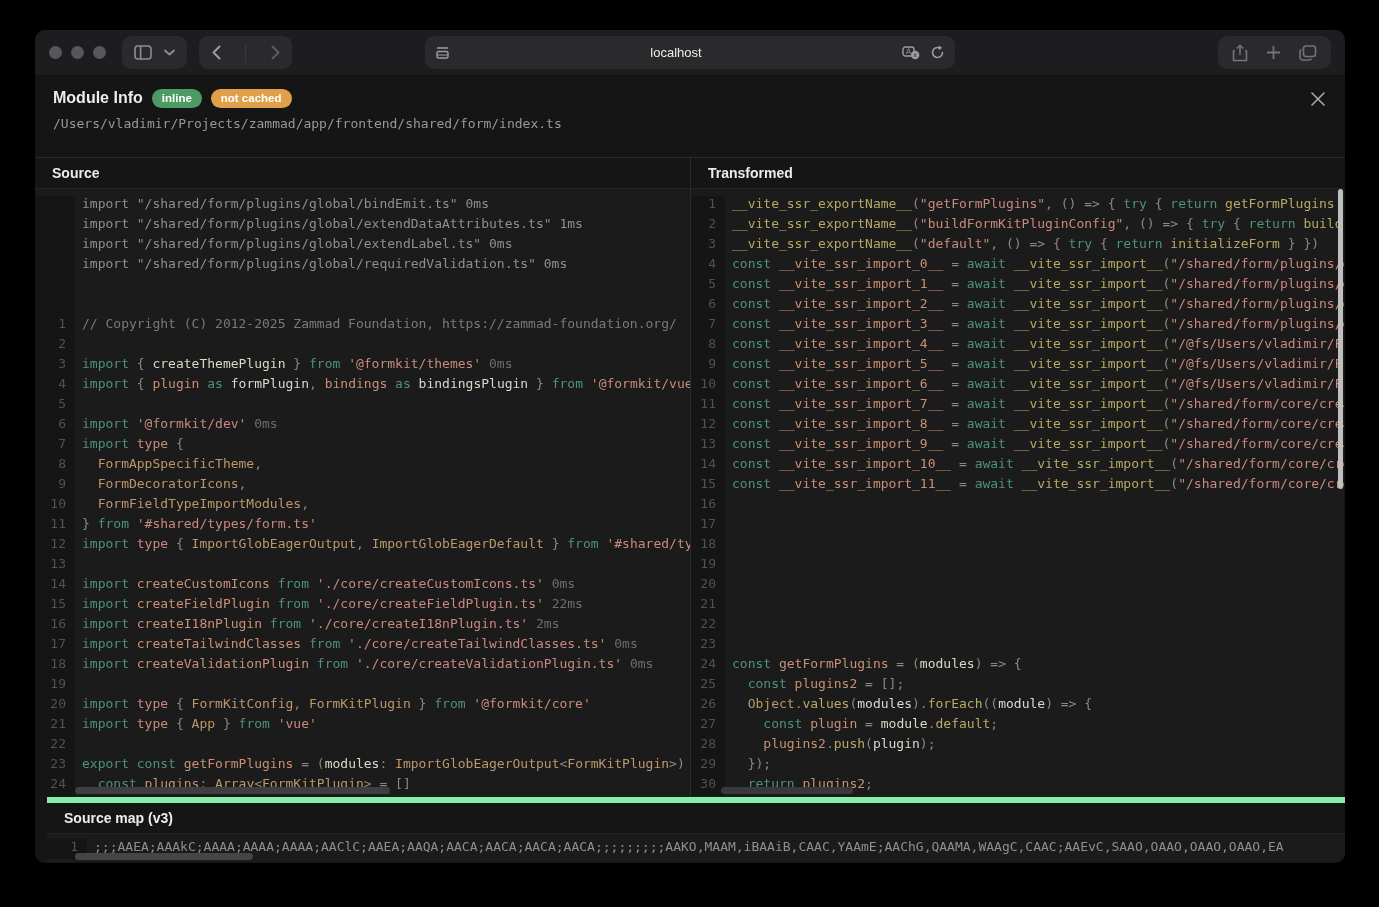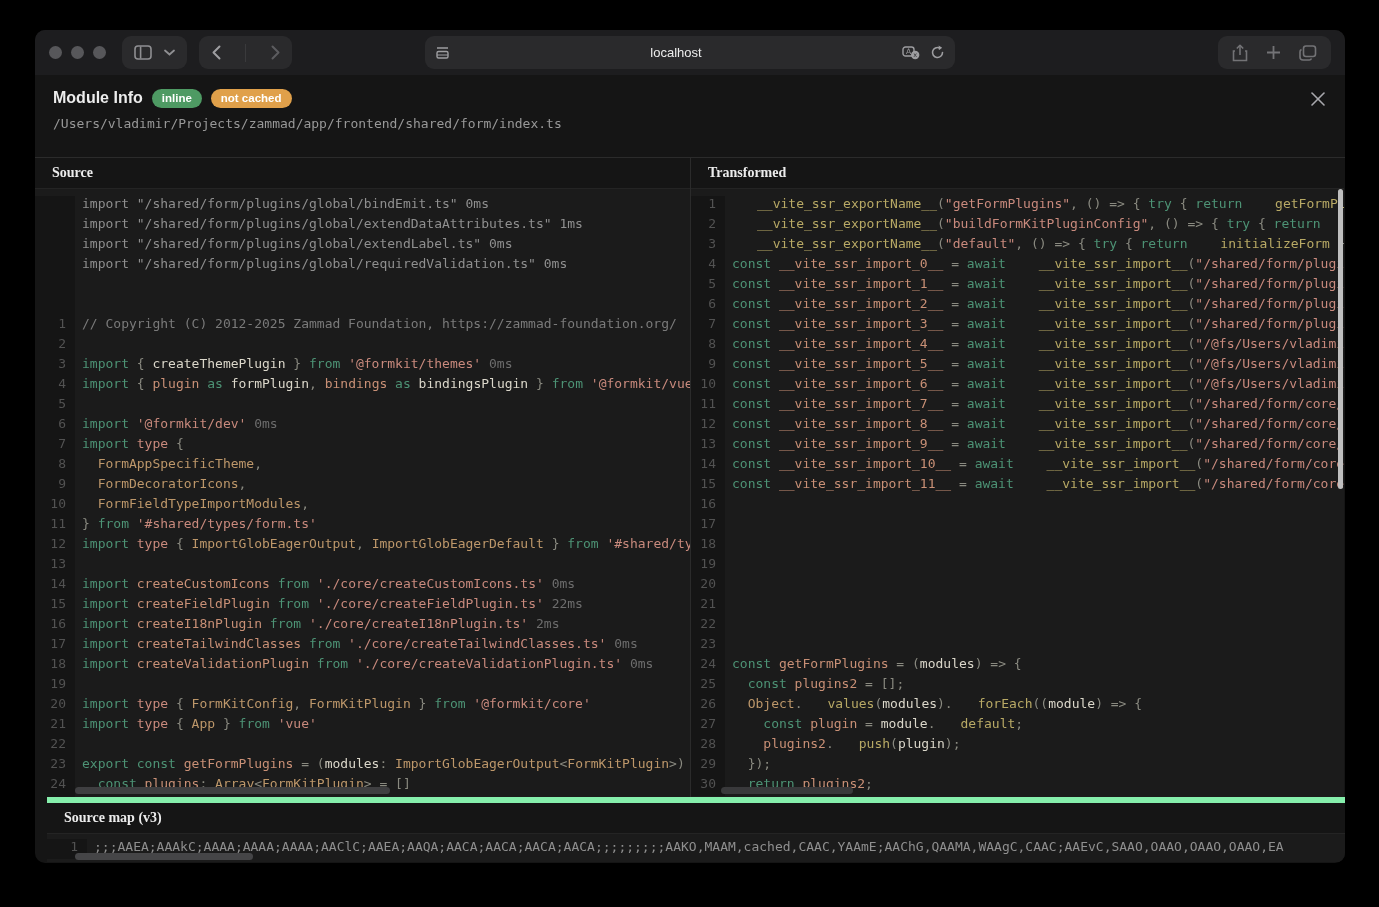--- a/index.html
+++ b/index.html
@@ -44,35 +44,35 @@
   .close-btn { position:absolute; right:16px; top:13px; width:22px; height:22px;
                display:flex; align-items:center; justify-content:center; cursor:pointer; }
 
   
   .panels { position:absolute; top:127px; left:0; width:1310px; height:640px;
             border-top:1px solid #2b2b2b; display:flex; }
   .panel { position:relative; width:655px; height:100%; overflow:hidden; }
   .panel + .panel { border-left:1px solid #2b2b2b; width:654px; }
   .panel-header { height:31px; line-height:30px; padding:0 17px; font-size:14px;
                   font-weight:bold; color:#ececec; background:#151515;
-                  border-bottom:1px solid #242424;font-family:Liberation Serif, serif; }
+                  border-bottom:1px solid #242424; }
   .code-area { position:absolute; top:31px; left:0; right:0; bottom:0;
                background:#1b1b1b; overflow:hidden; padding-top:7px; }
   .code-line { display:flex; height:20px; white-space:pre;
                font-family:"DejaVu Sans Mono", monospace; font-size:13px; }
   .ln { flex:0 0 40px; width:40px; text-align:right; padding-right:9px;
         color:#525252; background:#151515; }
   .t-panel .ln { flex:0 0 34px; width:34px; }
   .lc { padding-left:7px; color:#dbd7ca; }
 
   
   .c-k { color:#4d9375; } 
   .c-s { color:#c98a7d; } 
   .c-t { color:#bd976a; } 
-  .c-f { color:#b8a965;margin-left:25px; } 
+  .c-f { color:#b8a965; } 
   .c-v { color:#c99076; } 
   .c-p { color:#8a8a80; } 
   .c-d { color:#dbd7ca; } 
   .c-c { color:#7a7a7a; } 
   .c-g { color:#8f8f8f; } 
   .c-m { color:#6d6d6d; } 
 
   
   .hscroll { position:absolute; bottom:3px; height:7px; background:#3f3f41;
              border-radius:4px; }
@@ -261,18 +261,18 @@
           <div class="code-line"><span class="ln">30</span><span class="lc"><span class="c-k">  return</span><span class="c-v"> plugins2</span><span class="c-p">;</span></span></div>
         </div>
       <div class="hscroll t-hscroll"></div>
       <div class="vscroll"></div>
     </div>
   </div>
 
   <div class="smap">
     <div class="panel-header">Source map (v3)</div>
     <div class="code-area" id="sourcemap-code">
-        <div class="code-line"><span class="ln">1</span><span class="lc"><span class="c-g">;;;AAEA;AAAkC;AAAA;AAAA;AAAA;AAClC;AAEA;AAQA;AACA;AACA;AACA;AACA;;;;;;;;;AAKO,MAAM,cached,CAAC,YAAmE;AAChG,QAAMA,WAAgC,CAAC;AAEvC,SAAO,OAAO,OAAO,OAAO,EA</span></span></div>
+        <div class="code-line"><span class="ln">1</span><span class="lc"><span class="c-g">;;;AAEA;AAAkC;AAAA;AAAA;AAAA;AAClC;AAEA;AAQA;AACA;AACA;AACA;AACA;;;;;;;;;AAKO,MAAM,iBAAiB,CAAC,YAAmE;AAChG,QAAMA,WAAgC,CAAC;AAEvC,SAAO,OAAO,OAAO,OAAO,EA</span></span></div>
       </div>
     <div class="hscroll m-hscroll"></div>
   </div>
 
 </div>
 
 </body></html>

